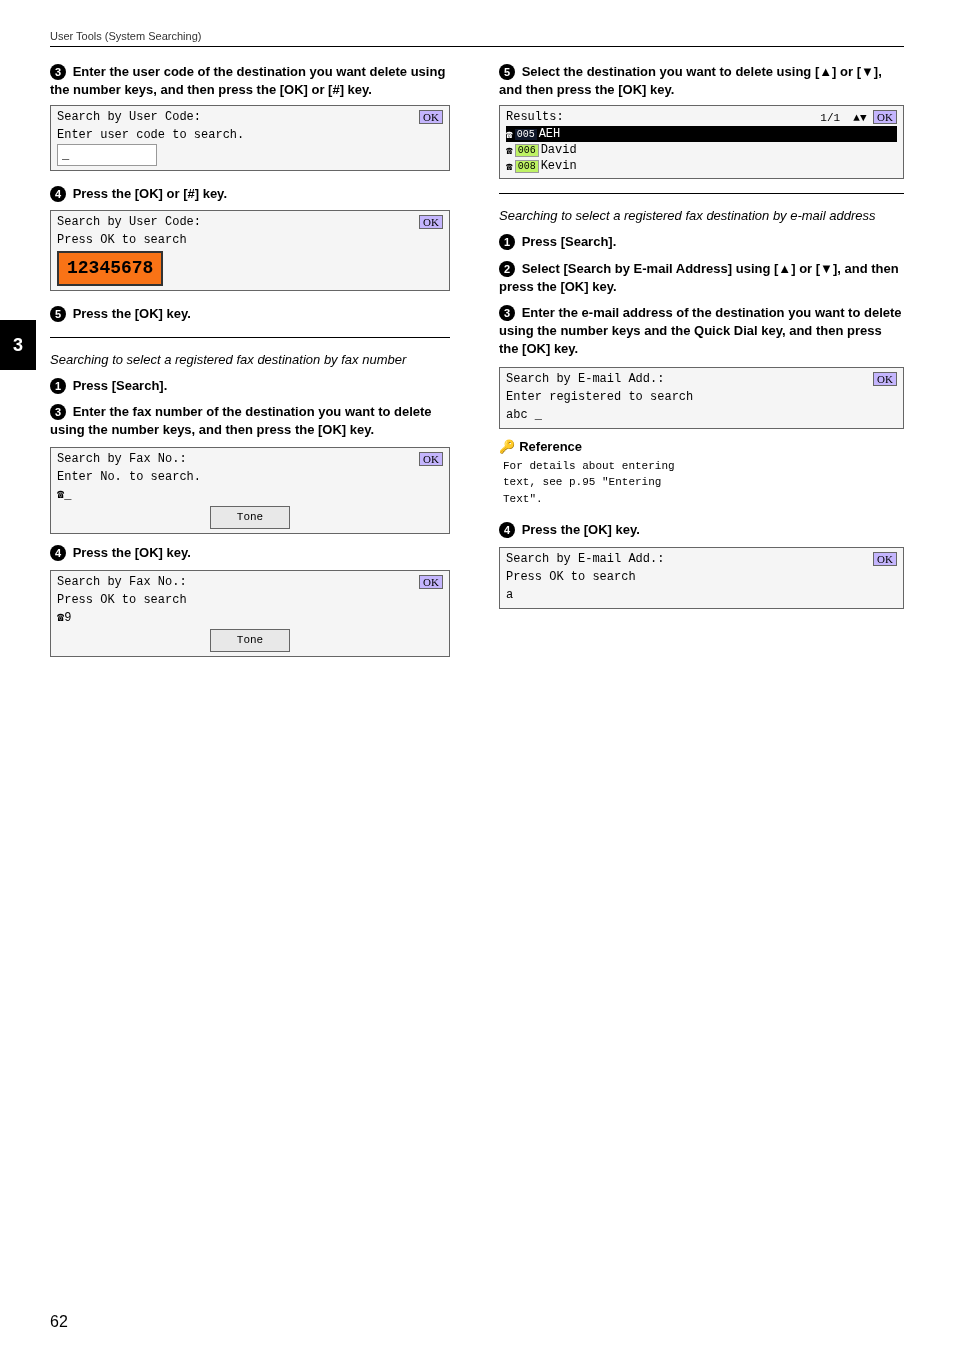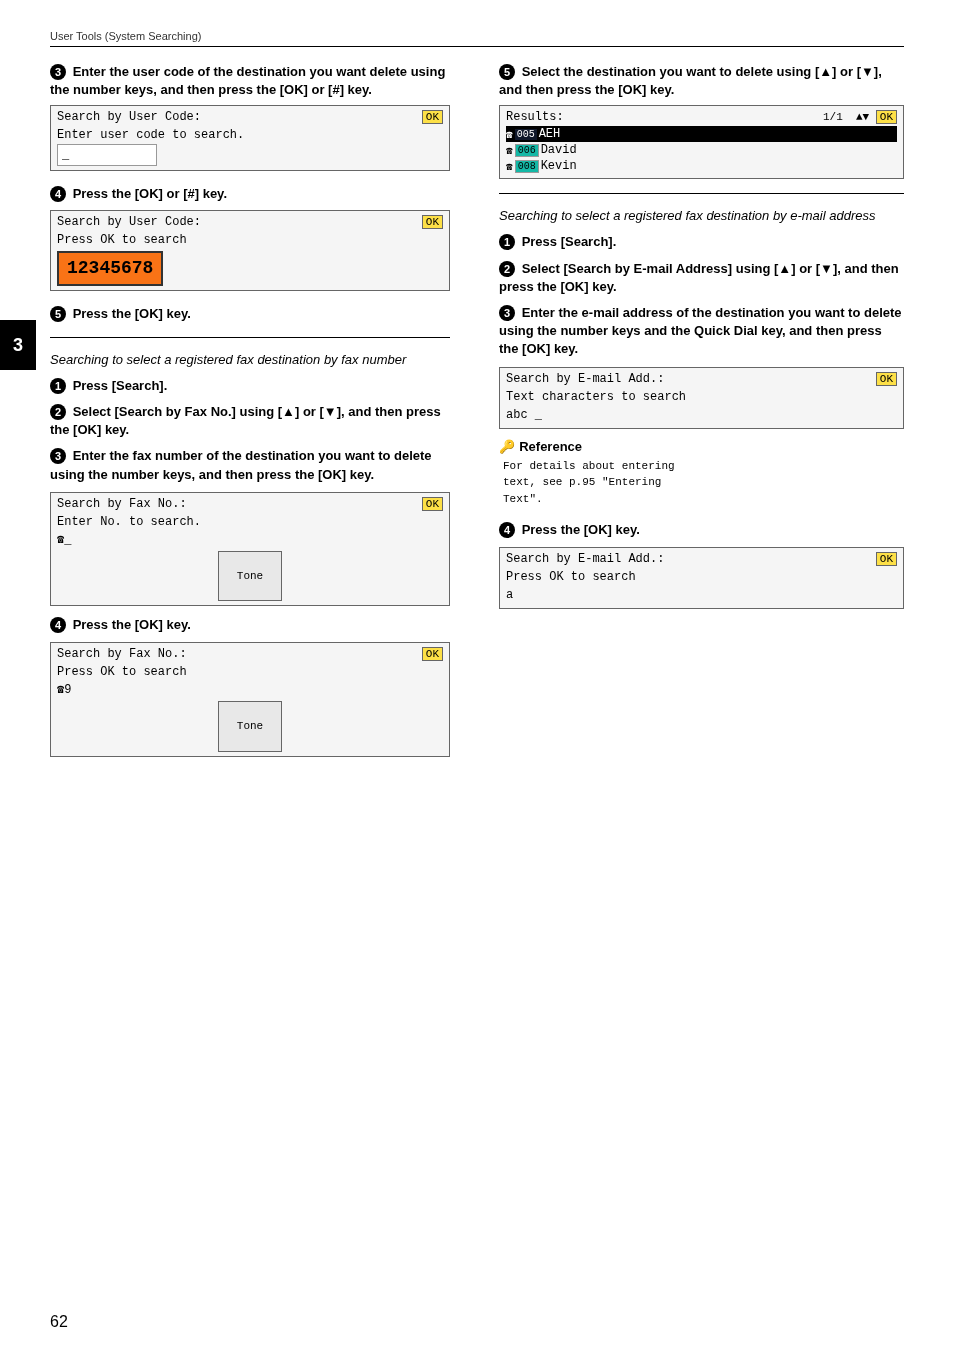--- a/index.html
+++ b/index.html
@@ -102,23 +102,23 @@
     }
 
     .lcd-header-text {
       font-family: 'Courier New', monospace;
       font-size: 12px;
     }
 
     .lcd-ok-btn {
       border: 1px solid #666;
       padding: 0 3px;
-      font-family: Liberation Mono, monospace;
-      font-size: 11px;
-      background: #fde047;
+      font-family: Liberation Serif, serif;
+      font-size: 11px;
+      background: #c4b5fd;
     }
 
     .lcd-body {
       font-family: 'Courier New', monospace;
       font-size: 12px;
       line-height: 1.5;
     }
 
     .lcd-large {
       font-size: 18px;
@@ -175,40 +175,40 @@
     .fax-icon {
       font-size: 11px;
       margin-right: 2px;
     }
 
     .code-badge {
       border: 1px solid #999;
       padding: 0 2px;
       font-size: 10px;
       margin-right: 2px;
-      background: #14b8a6;
+      background: #bef264;
     }
 
     .code-badge-inv {
       background: #0f172a;
       color: #fff;
       padding: 0 2px;
       font-size: 10px;
       margin-right: 2px;
     }
 
     .tone-box {
       text-align: center;
       border: 1px solid #666;
       background: #e8e8e8;
-      padding: 16px;
+      padding: 2px;
       margin-top: 2px;
       font-family: 'Courier New', monospace;
       font-size: 11px;
-      width: 64px;
+      width: 80px;
       margin-left: auto;
       margin-right: auto;
     }
 
     .reference-block {
       margin-top: 10px;
       margin-bottom: 14px;
     }
 
     .reference-title {
@@ -303,24 +303,20 @@
 
       <div class="section-title">
         <span>Searching to select a registered fax destination by fax number</span>
       </div>
 
       <div class="step-list-item">
         <span class="circled" style="display:inline-block;width:16px;height:16px;background:#000;color:#fff;border-radius:50%;text-align:center;line-height:16px;font-size:11px;font-weight:bold;margin-right:3px;">1</span>
         <strong>Press [Search].</strong>
       </div>
 
-      <div class="step-list-item">
-        <span class="circled" style="display:inline-block;width:16px;height:16px;background:#000;color:#fff;border-radius:50%;text-align:center;line-height:16px;font-size:11px;font-weight:bold;margin-right:3px;">2</span>
-        <strong>Select [Search by Fax No.] using [▲] or [▼], and then press the [OK] key.</strong>
-      </div>
 
       <div class="step-list-item">
         <span class="circled" style="display:inline-block;width:16px;height:16px;background:#000;color:#fff;border-radius:50%;text-align:center;line-height:16px;font-size:11px;font-weight:bold;margin-right:3px;">3</span>
         <strong>Enter the fax number of the destination you want to delete using the number keys, and then press the [OK] key.</strong>
       </div>
 
       <div class="lcd-box">
         <div class="lcd-header">
           <span class="lcd-header-text">Search by Fax No.:</span>
           <span class="lcd-ok-btn">OK</span>
@@ -405,21 +401,21 @@
         <span class="circled" style="display:inline-block;width:16px;height:16px;background:#000;color:#fff;border-radius:50%;text-align:center;line-height:16px;font-size:11px;font-weight:bold;margin-right:3px;">3</span>
         <strong>Enter the e-mail address of the destination you want to delete using the number keys and the Quick Dial key, and then press the [OK] key.</strong>
       </div>
 
       <div class="lcd-box">
         <div class="lcd-header">
           <span class="lcd-header-text">Search by E-mail Add.:</span>
           <span class="lcd-ok-btn">OK</span>
         </div>
         <div class="lcd-body">
-          <div>Text characters to search</div>
+          <div>Enter registered to search</div>
           <div>abc _</div>
         </div>
       </div>
 
       <div class="reference-block">
         <div class="reference-title">
           <span style="font-size:13px;">🔑</span>
           <strong>Reference</strong>
         </div>
         <div class="reference-text">

